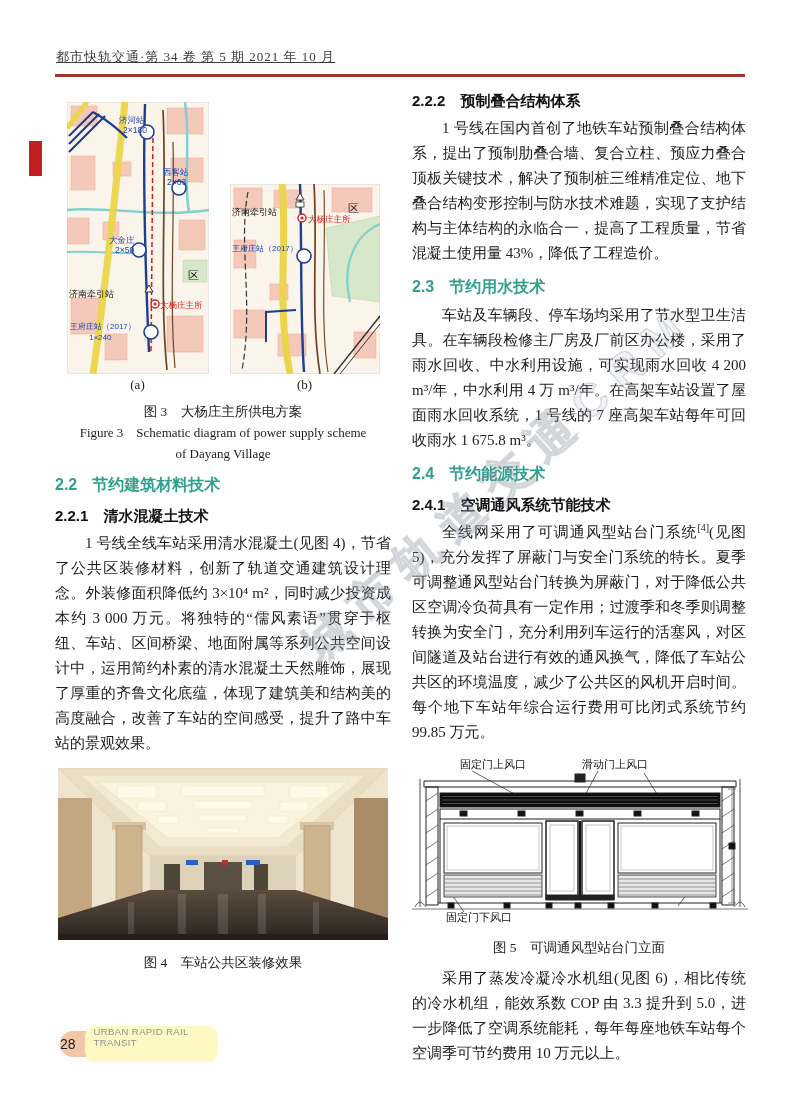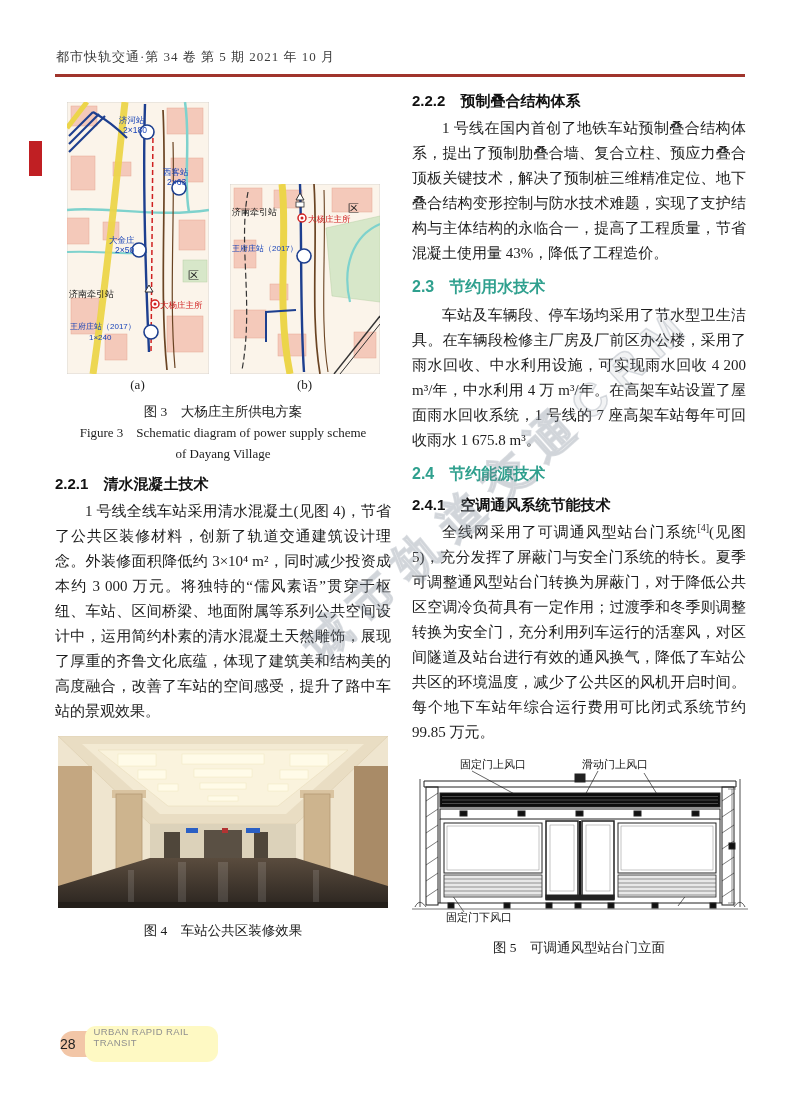--- a/index.html
+++ b/index.html
@@ -1,18 +1,18 @@
 <!DOCTYPE html>
 <html><head>
 <meta charset="utf-8">
 <style>
   html,body{margin:0;padding:0;background:#ffffff;}
   .page{position:relative;width:800px;height:1095px;background:#ffffff;overflow:hidden;
         font-family:"Liberation Serif","DejaVu Serif",serif;color:#1c1c1c;}
-  .running-head{position:absolute;left:56px;top:48px;font-size:13px;color:#3c3c3c;letter-spacing:1px;}
+  .running-head{position:absolute;left:56px;top:48px;font-size:13px;color:#3c3c3c;letter-spacing:1px;text-decoration:underline;}
   .head-rule{position:absolute;left:55px;top:74px;width:690px;height:3px;background:#a0342c;}
   .red-marker{position:absolute;left:29px;top:141px;width:13px;height:35px;background:#c01f23;}
   .watermark{position:absolute;left:290px;top:630px;transform:rotate(-42deg);transform-origin:left top;
              font-family:"Liberation Sans","DejaVu Sans",sans-serif;font-weight:700;font-size:46px;
              letter-spacing:14px;white-space:nowrap;color:rgba(125,138,150,0.10);
              -webkit-text-stroke:1.5px rgba(125,138,150,0.28);pointer-events:none;z-index:9;}
   .col{position:absolute;top:90px;width:336px;}
   .col-left{left:55px;}
   .col-right{left:412px;width:334px;}
   .para{margin:0;font-size:15px;line-height:25px;text-align:justify;text-justify:inter-ideograph;}
@@ -159,20 +159,23 @@
           </svg>
           <div class="panel-label">(b)</div>
         </div>
 
       </div>
       <div class="cap-zh">图 3　大杨庄主所供电方案</div>
       <div class="cap-en">Figure 3　Schematic diagram of power supply scheme</div>
       <div class="cap-en">of Dayang Village</div>
     </div>
 
+    <div class="sec-h teal">
+      <span class="sec-num">2.2</span><span>节约建筑材料技术</span>
+    </div>
     <div class="sec-h sub">
       <span class="sec-num">2.2.1</span><span>清水混凝土技术</span>
     </div>
     <p class="para indent">1 号线全线车站采用清水混凝土(见图 4)，节省了公共区装修材料，创新了轨道交通建筑设计理念。外装修面积降低约 3×10⁴ m²，同时减少投资成本约 3 000 万元。将独特的“儒风素语”贯穿于枢纽、车站、区间桥梁、地面附属等系列公共空间设计中，运用简约朴素的清水混凝土天然雕饰，展现了厚重的齐鲁文化底蕴，体现了建筑美和结构美的高度融合，改善了车站的空间感受，提升了路中车站的景观效果。</p>
 
     <div class="figure">
       <svg width="330" height="172" viewBox="0 0 330 172">
         <defs>
           <linearGradient id="floorGrad" x1="0" y1="0" x2="0" y2="1">
             <stop offset="0" stop-color="#5a4c3e"></stop>
@@ -307,20 +310,21 @@
             <rect x="240" y="146" width="6" height="5" fill="#111111"></rect>
           <rect x="298" y="146" width="6" height="5" fill="#111111"></rect>
           <path d="M320,32 L320,146" stroke="#444444" stroke-width="0.6"></path>
           <path d="M316,32 L324,32 M316,146 L324,146" stroke="#444444" stroke-width="0.6"></path>
           <rect x="317" y="86" width="6" height="6" fill="#111111"></rect>
         </g>
       </svg>
       <div class="cap-zh">图 5　可调通风型站台门立面</div>
     </div>
 
+    <p class="para indent">采用了蒸发冷凝冷水机组(见图 6)，相比传统的冷水机组，能效系数 COP 由 3.3 提升到 5.0，进一步降低了空调系统能耗，每年每座地铁车站每个空调季可节约费用 10 万元以上。</p>
 
   </div>
 
   <div class="footer-bar">
     <span class="footer-page">28</span>
     <span class="footer-pill">
       <span class="footer-journal">URBAN RAPID RAIL TRANSIT</span>
     </span>
   </div>
 

